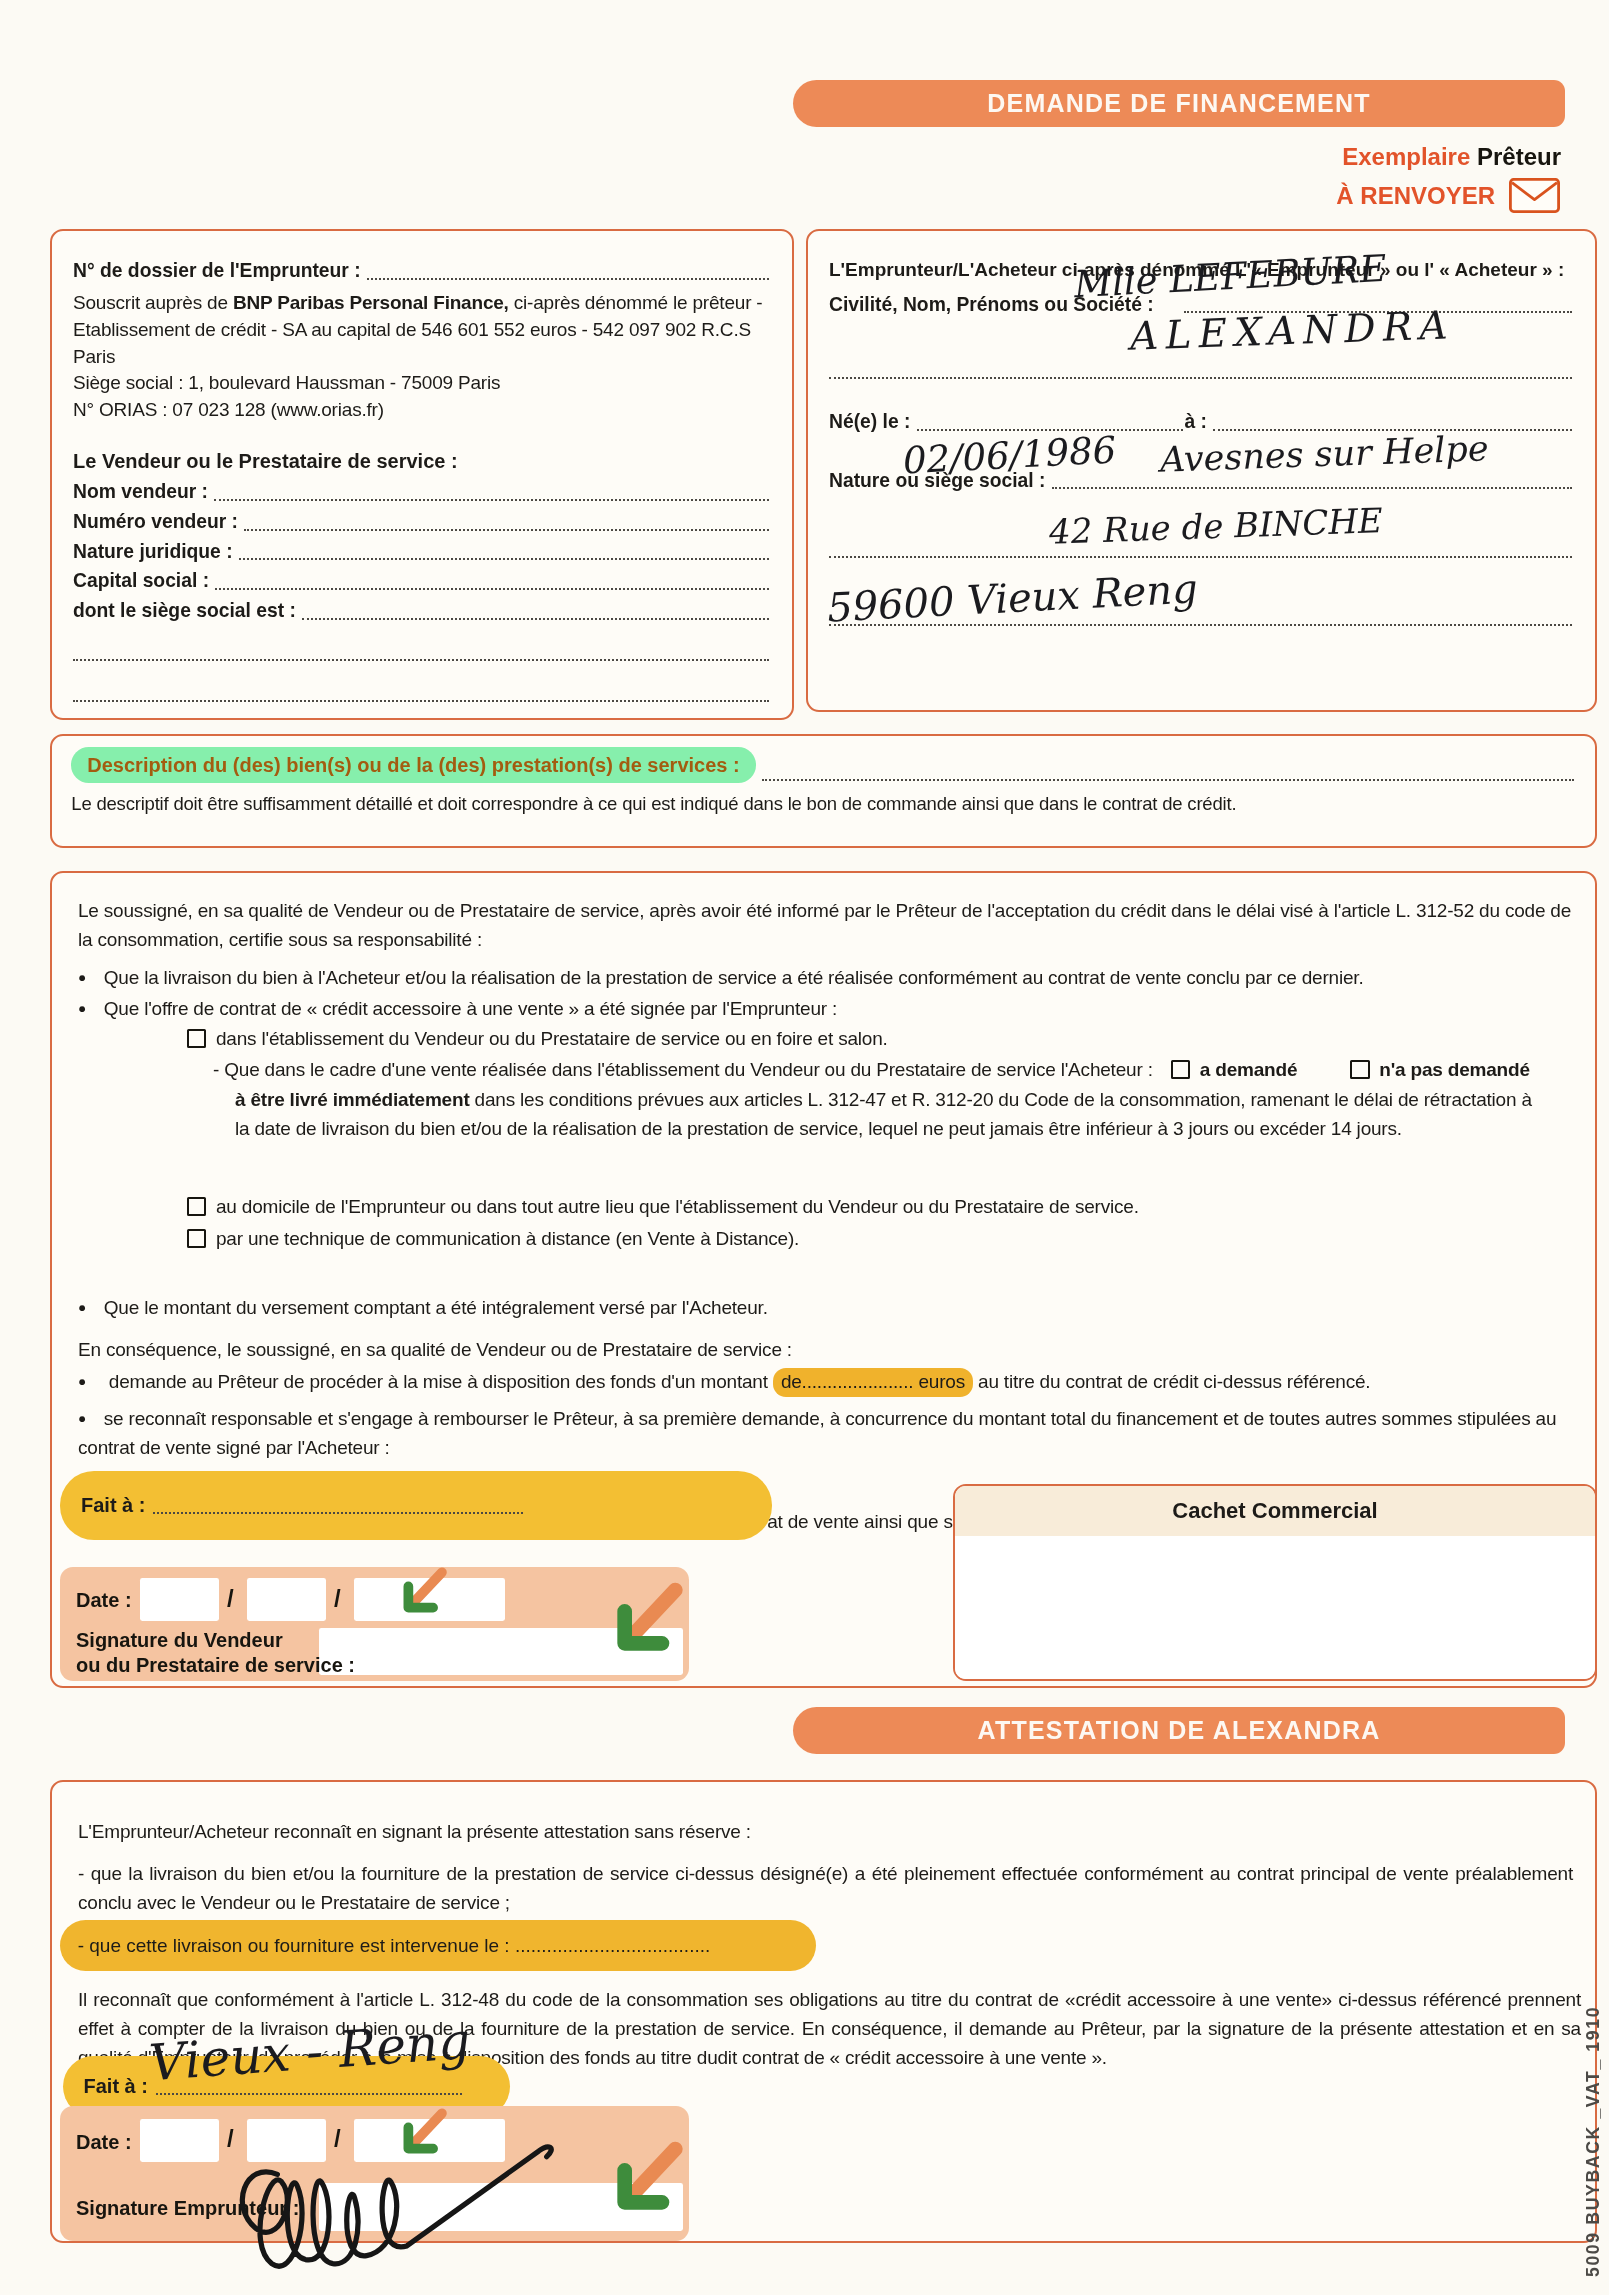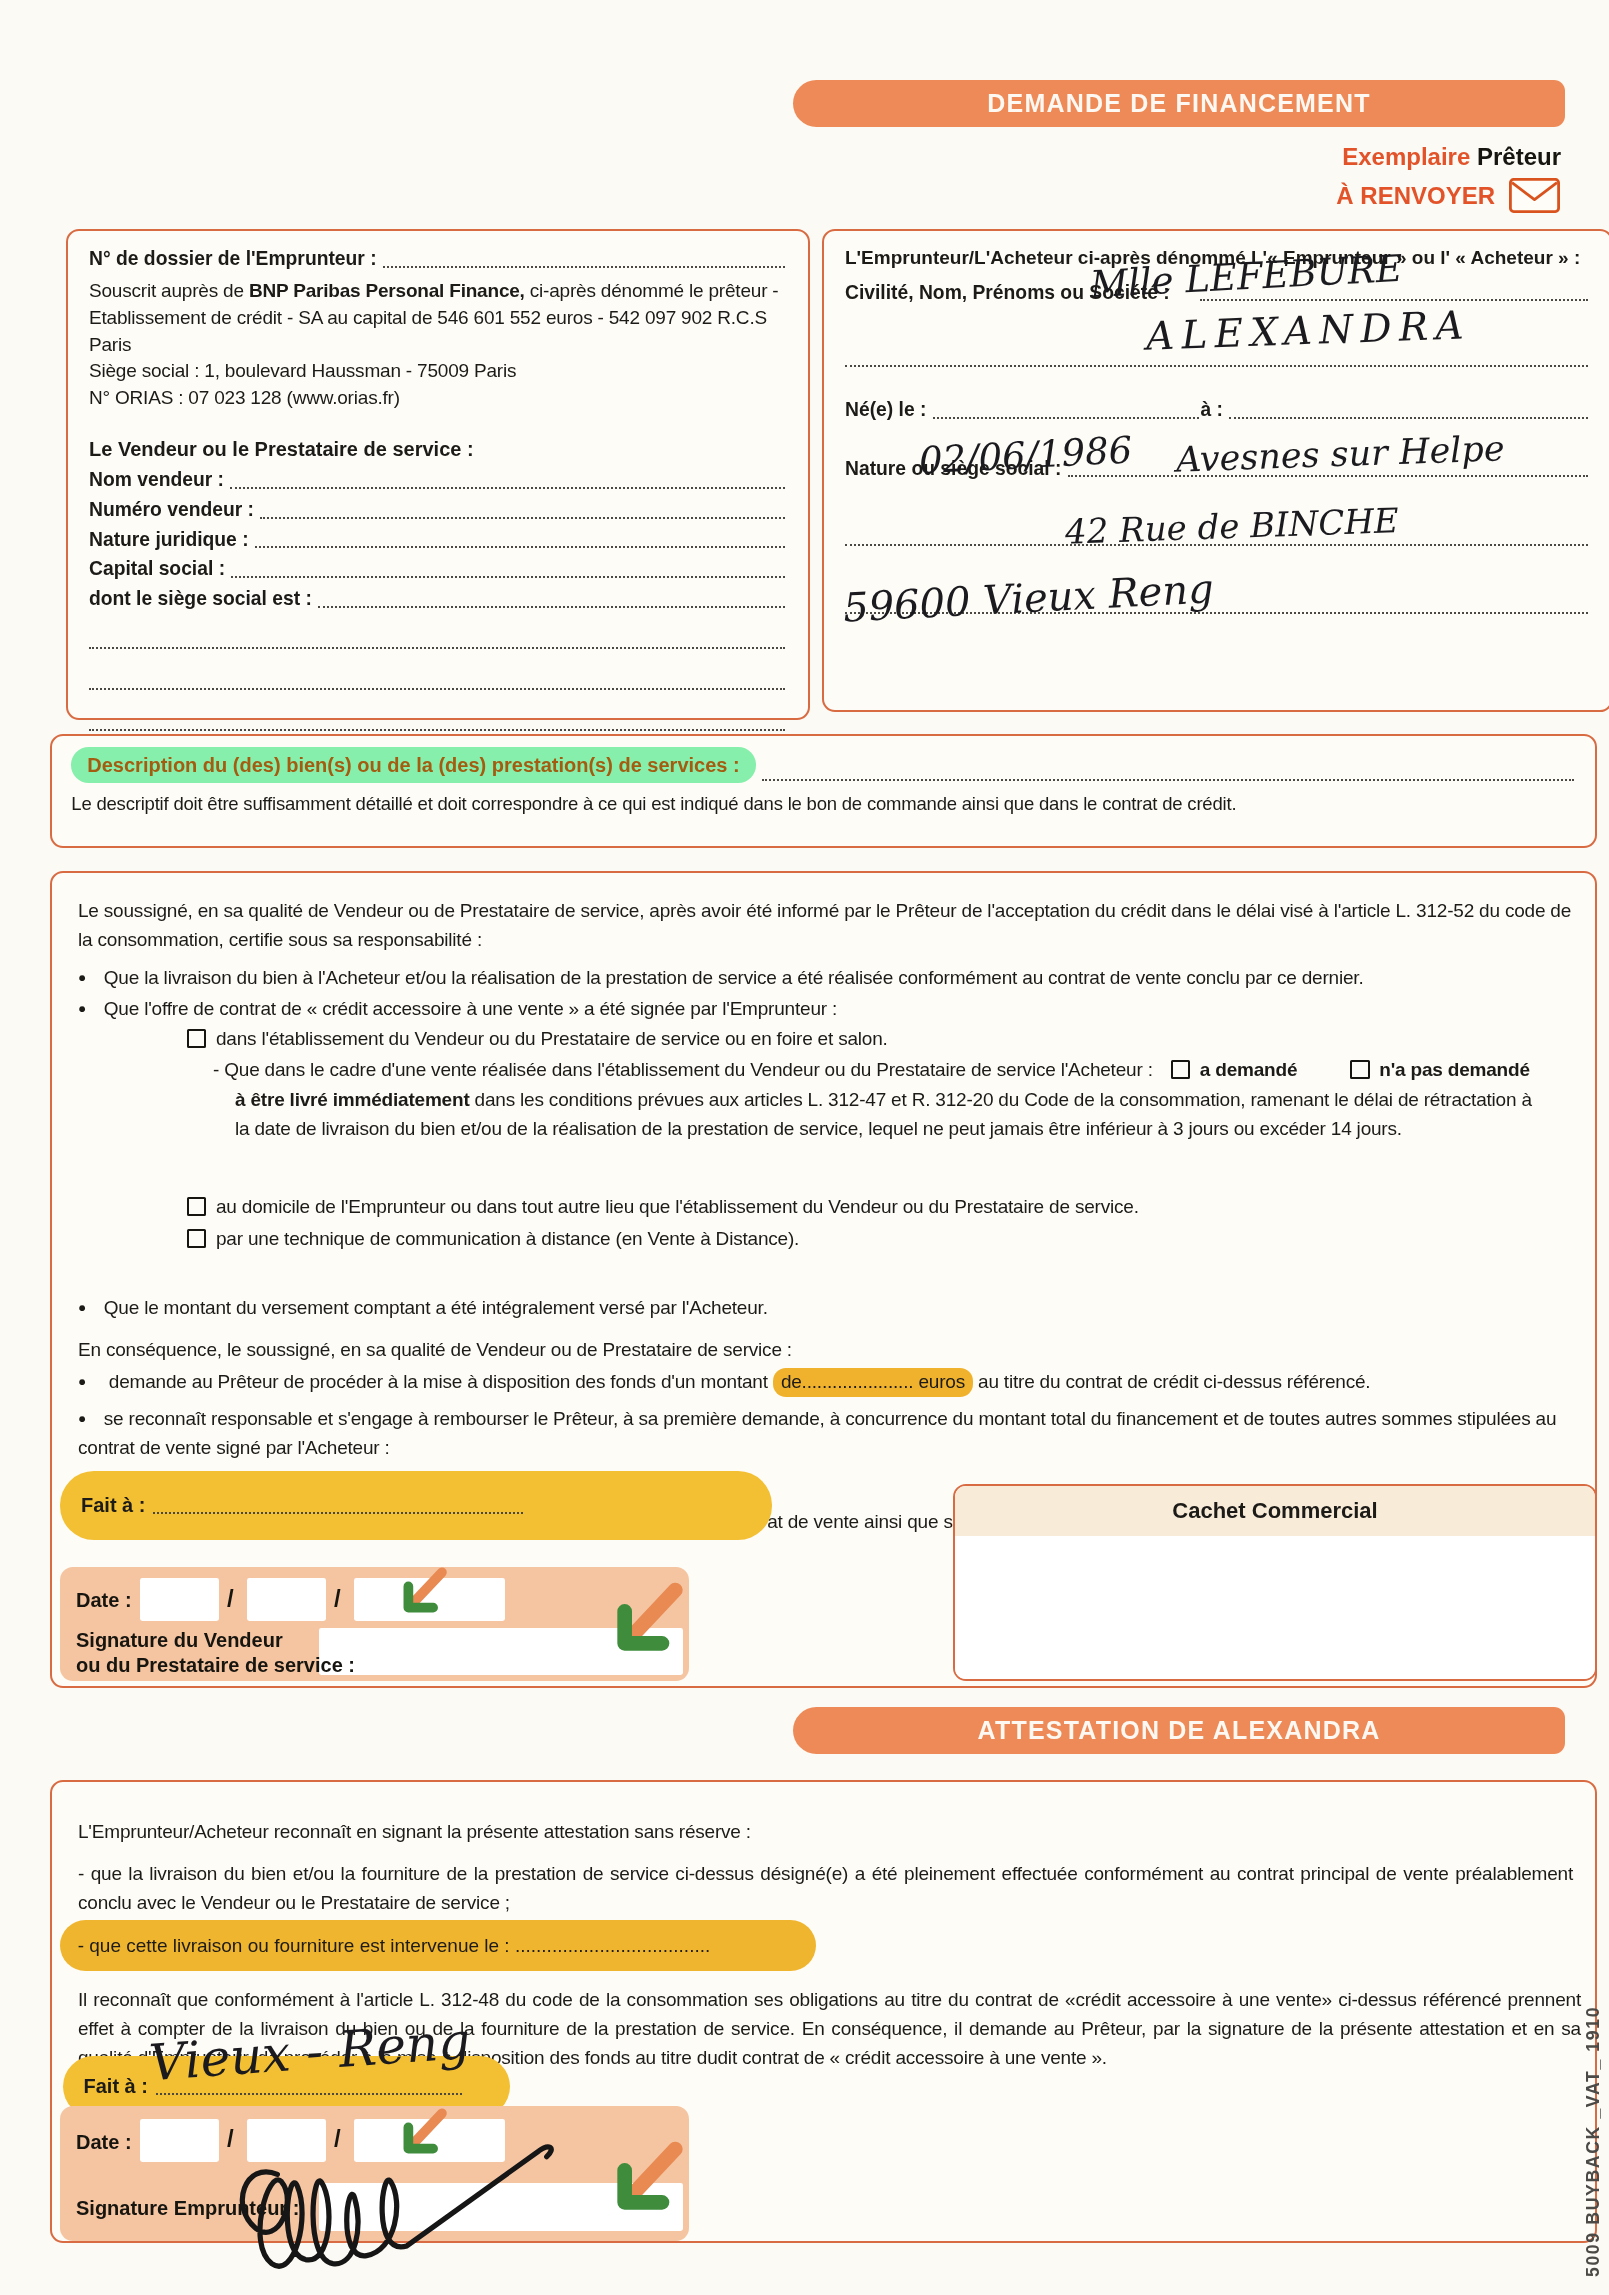--- a/index.html
+++ b/index.html
@@ -22,21 +22,21 @@
   }
   .copy-line { position:absolute; right:48px; text-align:right; font-weight:bold; }
   .copy-1 { top:143px; font-size:24px; }
   .copy-1 .org { color:#e2532a; }
   .copy-2 { top:177px; font-size:24px; color:#e2532a; display:flex; align-items:center; gap:13px; }
   
   .obox {
     position:absolute; border:2.4px solid #d96b42; border-radius:13px;
     background:#fefcf7;
   }
-  .pad { padding:16px 21px;margin-left:16px; }
+  .pad { padding:28px 21px; }
   .lbl { font-weight:bold; }
   .txt { font-size:19px; line-height:26.6px; letter-spacing:-0.2px; }
   .row { display:flex; align-items:flex-end; margin-top:6.4px; }
   .row .lbl { white-space:nowrap; font-size:19.3px; }
   .dots { flex:1; border-bottom:2.4px dotted #4b4843; height:21px; margin:0 1.6px 2.4px 6.4px; min-width:32px; }
   .dots.full { margin-left:0; }
   .dotseg { display:inline-block; border-bottom:2.4px dotted #4b4843; height:17.7px; vertical-align:baseline; }
   
   .hand {
     position:absolute; font-family:"DejaVu Serif", serif; font-style:italic;

